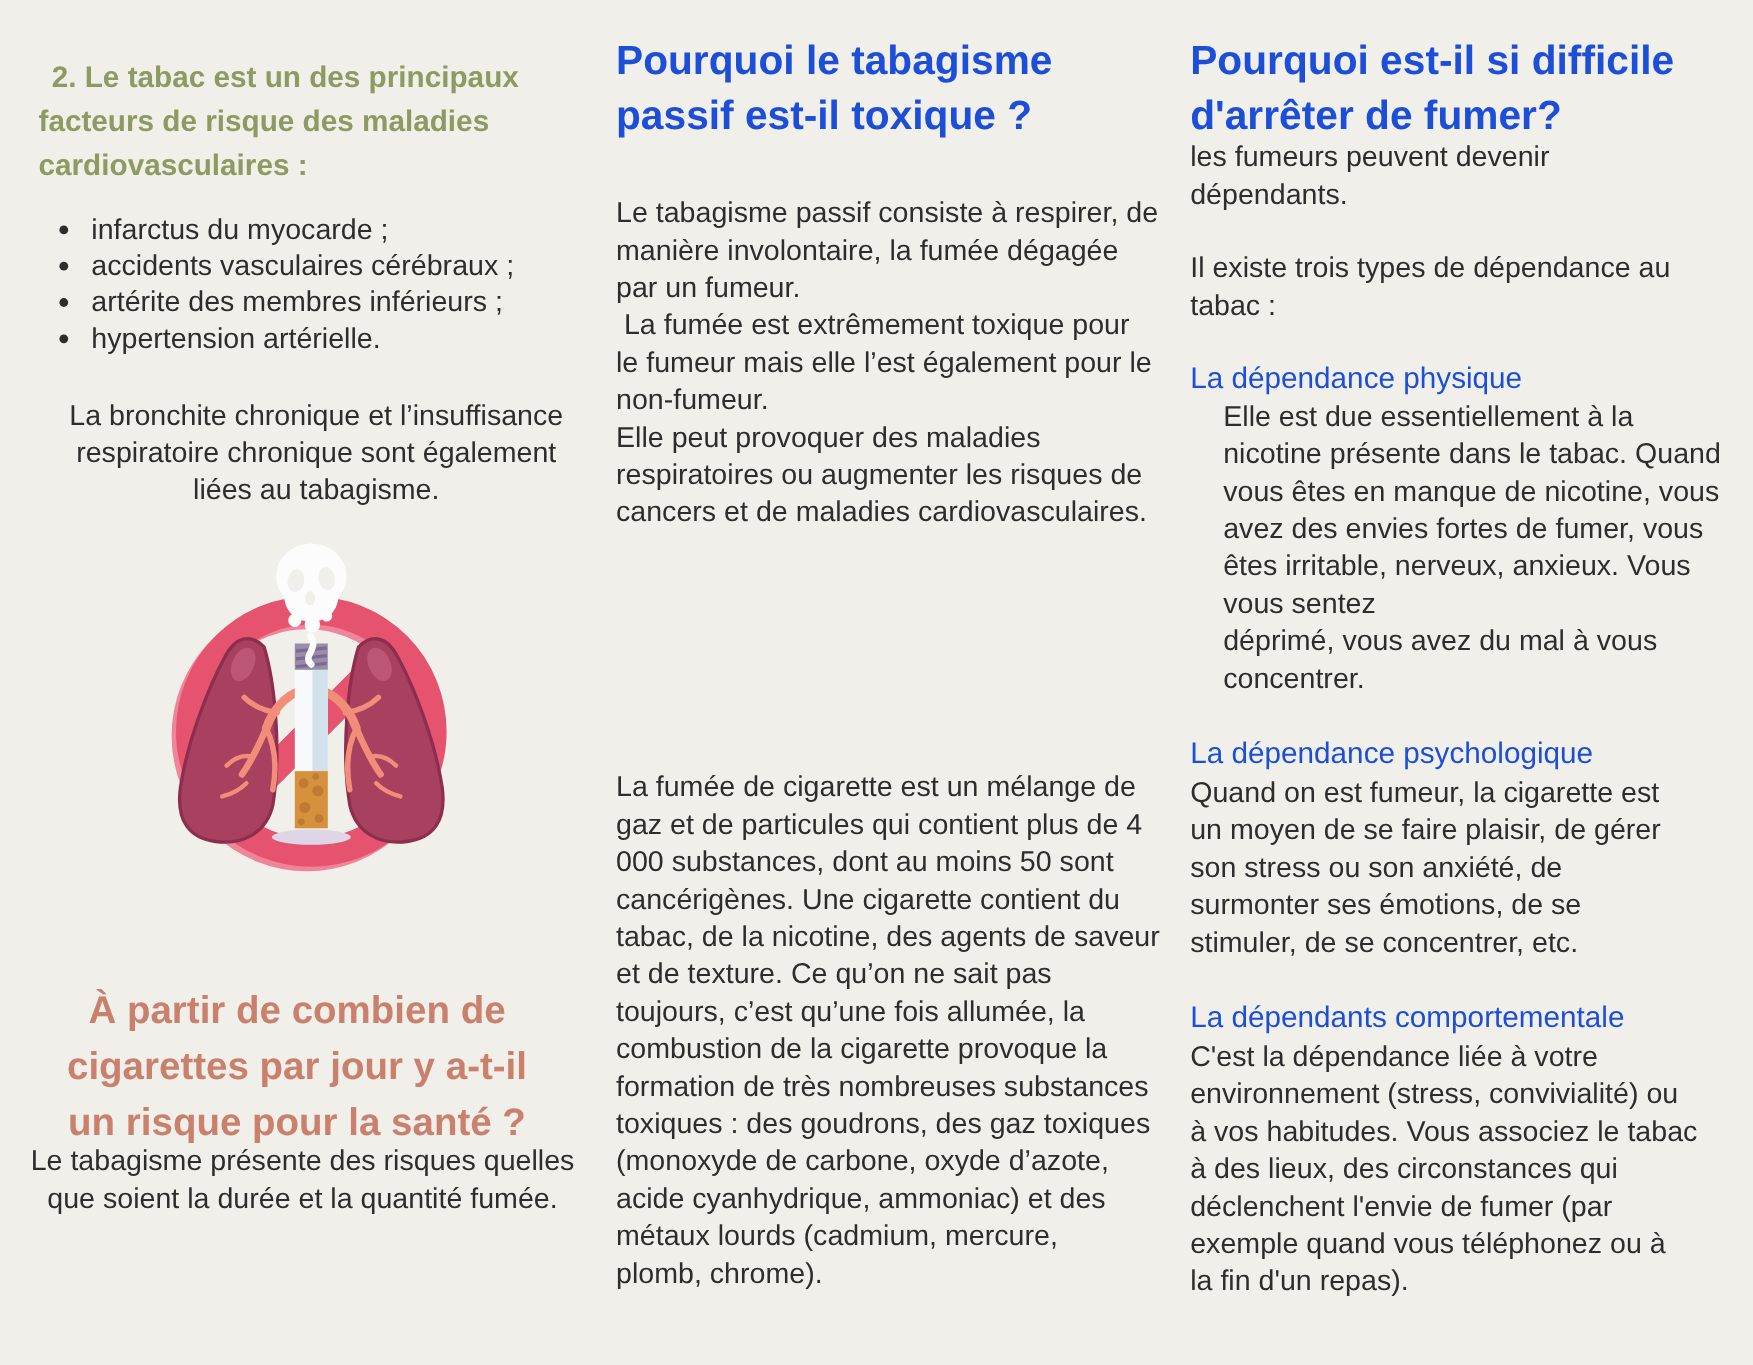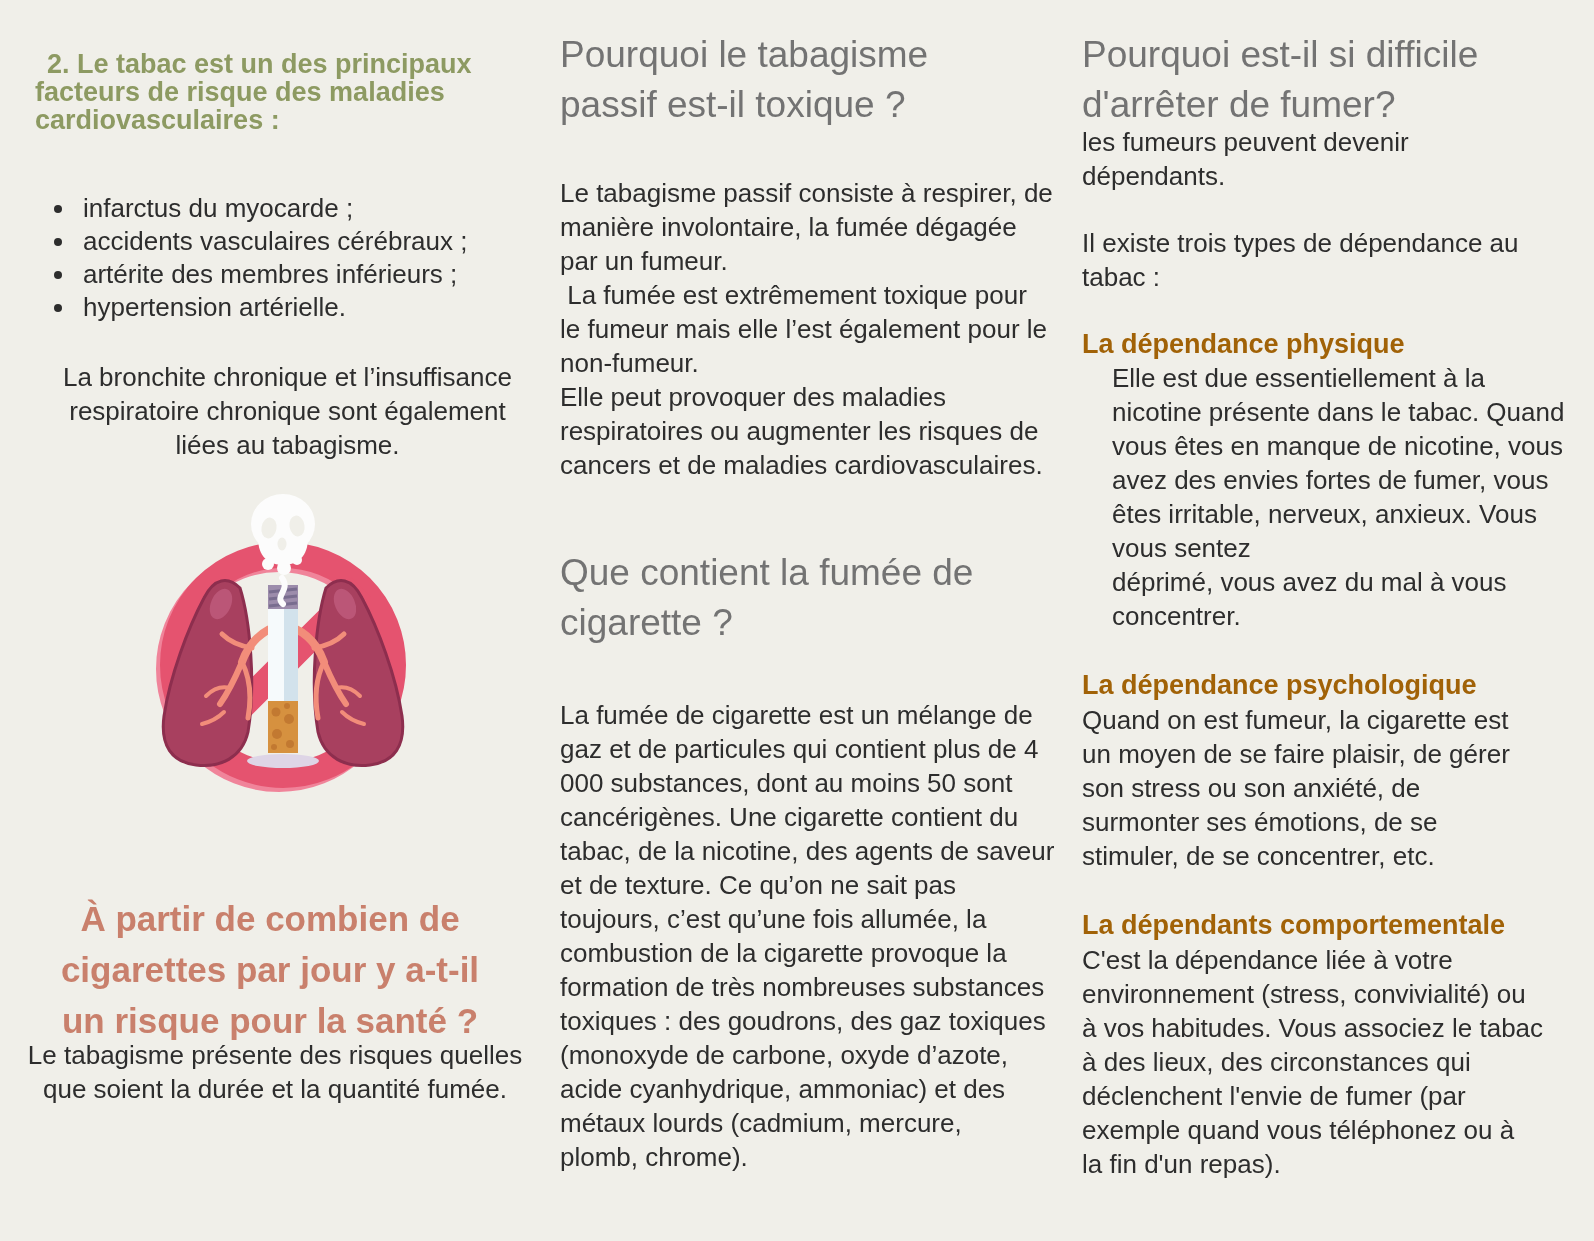--- a/index.html
+++ b/index.html
@@ -7,24 +7,24 @@
     position:relative;
     width:1594px;height:1241px;
     background:#f0efe9;
     font-family:"Liberation Sans","DejaVu Sans",sans-serif;
     color:#2d2d2d;
     overflow:hidden;
   }
   .abs{position:absolute;}
   .pre{white-space:pre-line;}
   .body-text{font-size:26px;line-height:34px;}
-  .h-salmon{color:#737373;font-weight:400;font-size:37px;line-height:50px;}
+  .h-salmon{color:#1d4ed8;font-weight:700;font-size:37px;line-height:50px;}
   .h-salmon-center{color:#c9806c;font-weight:700;font-size:35px;line-height:51px;text-align:center;margin-top:41px;}
-  .h-olive{color:#8d9a62;font-weight:700;font-size:27px;line-height:28px;}
-  .h-olive-sub{color:#a16207;font-weight:700;font-size:27px;line-height:34px;margin:0;}
+  .h-olive{color:#8d9a62;font-weight:700;font-size:27px;line-height:40px;}
+  .h-olive-sub{color:#1d4ed8;font-weight:400;font-size:27px;line-height:34px;margin:0;}
   .indent{text-indent:12px;}
   .center{text-align:center;}
   ul.risks{margin:0;padding:0 0 0 42px;list-style:disc;}
   ul.risks li{font-size:26px;line-height:33px;padding-left:6px;}
   p,h1,h2,h3{margin:0;}
   b{font-weight:400;}
 </style>
 </head>
 <body>
 
@@ -122,22 +122,20 @@
   <p class="abs body-text pre" style="left:560px;top:176px;width:525px;">Le tabagisme passif consiste à respirer, de
 manière involontaire, la fumée dégagée
 par un fumeur.
 &nbsp;La fumée est extrêmement toxique pour
 le fumeur mais elle l’est également pour le
 non-fumeur.
 Elle peut provoquer des maladies
 respiratoires ou augmenter les risques de
 cancers et de maladies cardiovasculaires.</p>
 
-  <h2 class="abs h-salmon pre" style="left:560px;top:548px;width:470px;">Que contient la fumée de
-cigarette ?</h2>
 
   <p class="abs body-text pre" style="left:560px;top:698px;width:525px;"><span>La fumée de cigarette est un mélange de
 gaz et de particules qui </span><b>contient plus de 4
 000 substances, dont au moins 50 sont
 cancérigènes.</b><span> Une cigarette contient du
 tabac, de la nicotine, des agents de saveur
 et de texture. Ce qu’on ne sait pas
 toujours, c’est qu’une fois allumée, la
 combustion de la cigarette provoque la
 formation de très nombreuses substances

